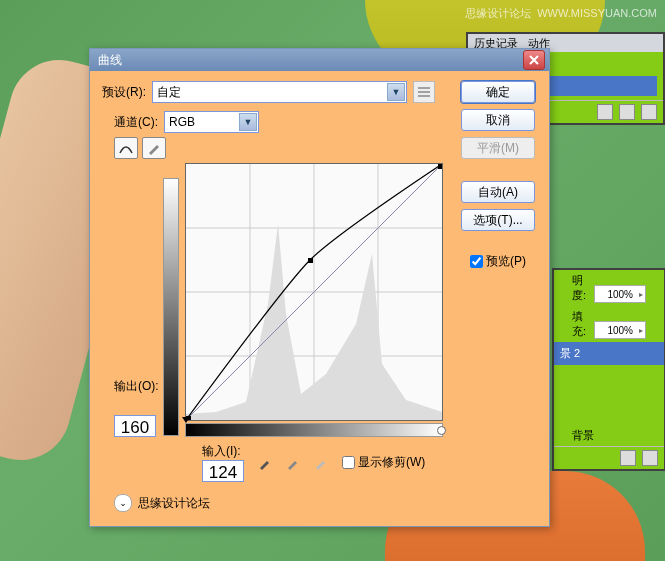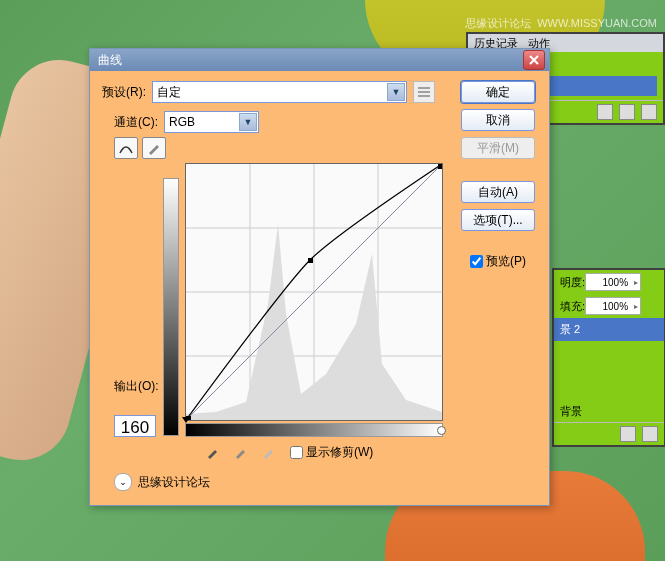--- a/index.html
+++ b/index.html
@@ -1,20 +1,20 @@
 <!DOCTYPE html>
 <html><head>
 <meta charset="utf-8">
 <style>
 body{margin:0;font-family:"Microsoft YaHei",SimSun,sans-serif;font-size:12px;background:#5a9e5a;overflow:hidden;width:665px;height:561px;position:relative}
 .bg-photo{position:absolute;inset:0;background:linear-gradient(135deg,#5a9e5a 0%,#6aad6a 40%,#5a9e5a 100%)}
 .bg-arm{position:absolute;left:-30px;top:60px;width:140px;height:400px;background:linear-gradient(100deg,#e8c4a0,#d4a884);border-radius:50px;transform:rotate(15deg)}
 .bg-yellow{position:absolute;right:60px;top:-40px;width:240px;height:120px;background:linear-gradient(#c8c830,#b8b820);border-radius:0 0 80px 80px}
 .bg-orange{position:absolute;right:20px;bottom:-30px;width:260px;height:120px;background:linear-gradient(#e87a3a,#d86a2a);border-radius:80px 80px 0 0}
-.watermark{position:absolute;top:16px;right:8px;color:#fff;opacity:.7;font-size:11px}
+.watermark{position:absolute;top:6px;right:8px;color:#fff;opacity:.7;font-size:11px}
 .watermark b{font-weight:normal;margin-right:6px}
 .dlg{position:absolute;left:89px;top:48px;width:459px;background:#fdba74;border:1px solid #7a96b8;box-shadow:2px 2px 8px rgba(0,0,0,.3)}
 .titlebar{height:22px;background:linear-gradient(#8aa5c8,#6b8ab5);display:flex;align-items:center;padding:0 4px;color:#fff;font-size:12px}
 .titlebar .t{flex:1;padding-left:4px}
 .closebtn{width:20px;height:18px;background:linear-gradient(#e88,#c44);border:1px solid #a33;border-radius:3px;display:flex;align-items:center;justify-content:center;color:#fff;font-weight:bold;cursor:pointer}
 .dlgbody{padding:10px 12px 14px;display:flex}
 .leftcol{flex:1}
 .rightcol{width:78px;margin-left:10px;display:flex;flex-direction:column;gap:6px;align-items:center}
 .row{display:flex;align-items:center;margin-bottom:8px}
 .lbl{margin-right:6px}
@@ -53,21 +53,21 @@
 .btn.disabled{color:#999;border-color:#bbb;background:#eee}
 .gap{height:10px}
 .panel{position:absolute;background:#84cc16;border:2px solid #404040;font-size:11px}
 .pnl-tabs{height:18px;background:#d4d8de;display:flex;align-items:center;padding:0 6px;gap:10px}
 .pnl-body{padding:4px 6px}
 .hist-row{display:flex;align-items:center;gap:4px;padding:2px 4px}
 .hist-row.sel{background:#4a76c8;color:#fff}
 .sq{width:14px;height:14px;background:#ccc;border:1px solid #888}
 .pnl-icons{display:flex;justify-content:flex-end;gap:6px;padding:3px 6px;border-top:1px solid #bbb}
 .pico{width:14px;height:14px;border:1px solid #888;background:#ddd}
-.slider-row{display:flex;align-items:center;padding:3px 6px;}
+.slider-row{display:flex;align-items:flex-end;padding:3px 18px;}
 .pctbox{width:42px;height:16px;border:1px solid #aaa;background:#fff;font-size:10px;display:flex;align-items:center;justify-content:flex-end;padding-right:12px;position:relative}
 .pctbox::after{content:"▸";position:absolute;right:2px;font-size:8px;color:#666}
 .layer-row{background:#4a76c8;color:#fff;padding:4px 6px}
 </style>
 </head>
 <body>
 
 <div class="bg-photo">
   <div class="bg-arm"></div>
   <div class="bg-yellow"></div>
@@ -187,20 +187,24 @@
               </svg>
             </div>
             <div class="hgrad">
               <div class="tri" style="left:-4px;top:-7px"></div>
               <div class="circ" style="right:-4px;top:2px"></div>
             </div>
           </div>
         </div>
 
         <div class="inrow">
+          <div>
+            <div>输入(I):</div>
+            <div class="numbox">124</div>
+          </div>
           <div class="eyedrops">
             <div class="eye">
                 <svg width="16" height="16">
                   <path d="M3 13l7-7 2 2-7 7-2-2z" fill="#555"></path>
                 </svg>
               </div>
             <div class="eye">
                 <svg width="16" height="16">
                   <path d="M3 13l7-7 2 2-7 7-2-2z" fill="#888"></path>
                 </svg>

